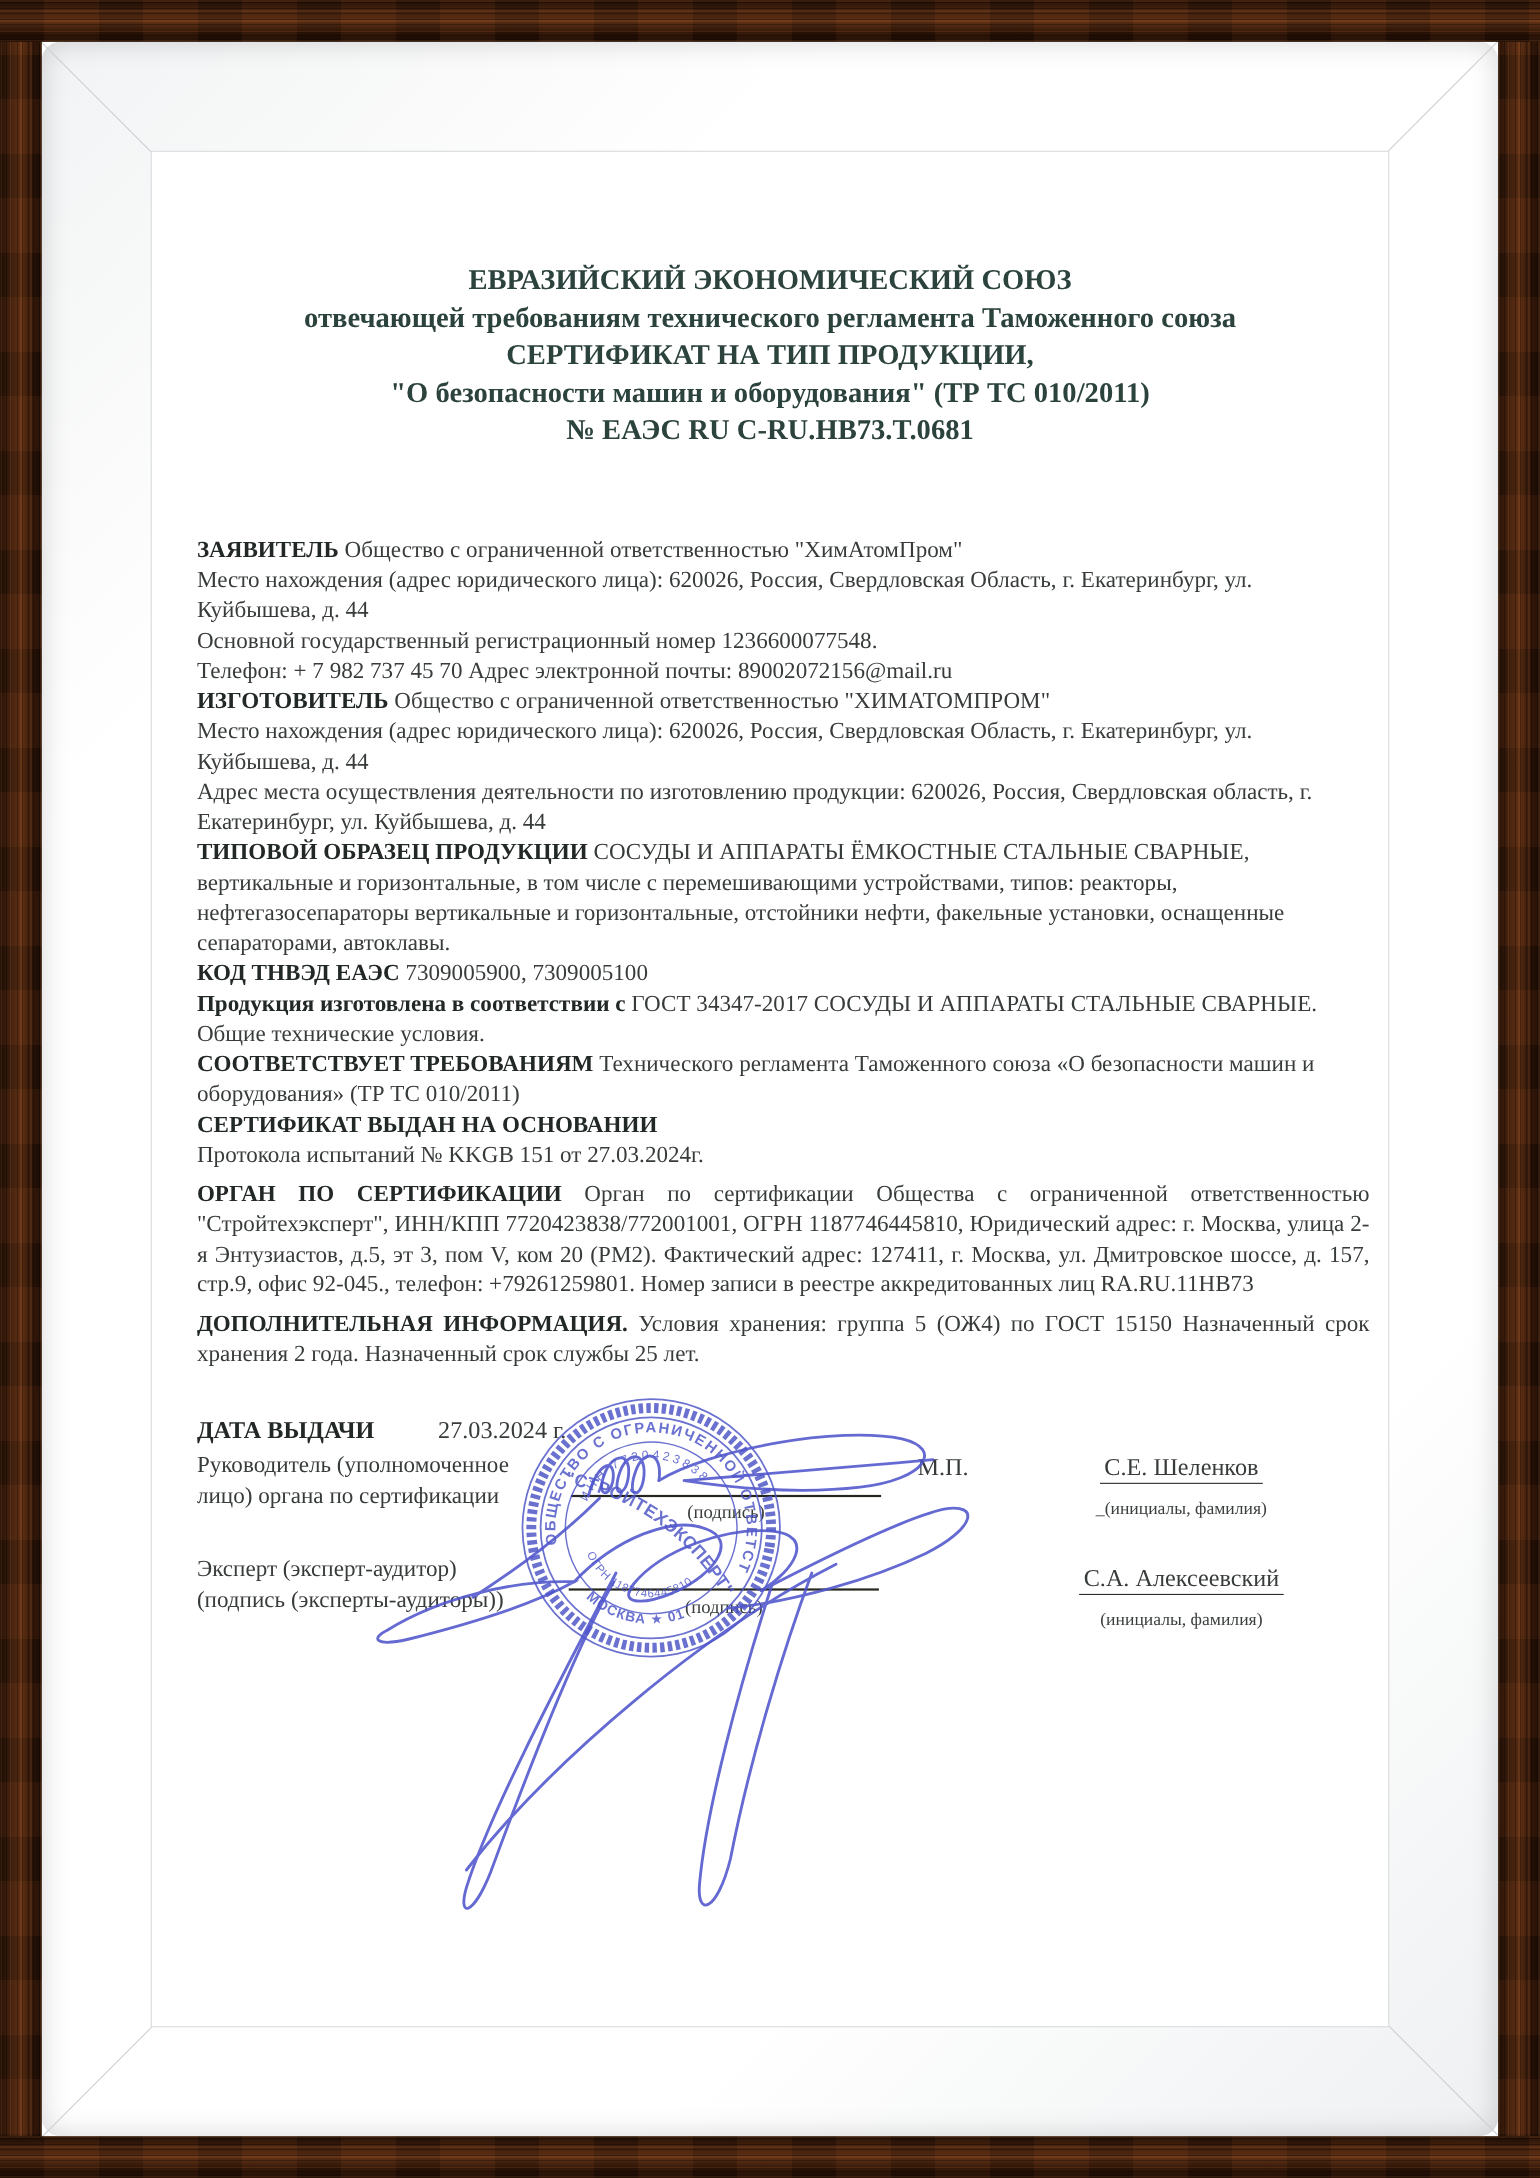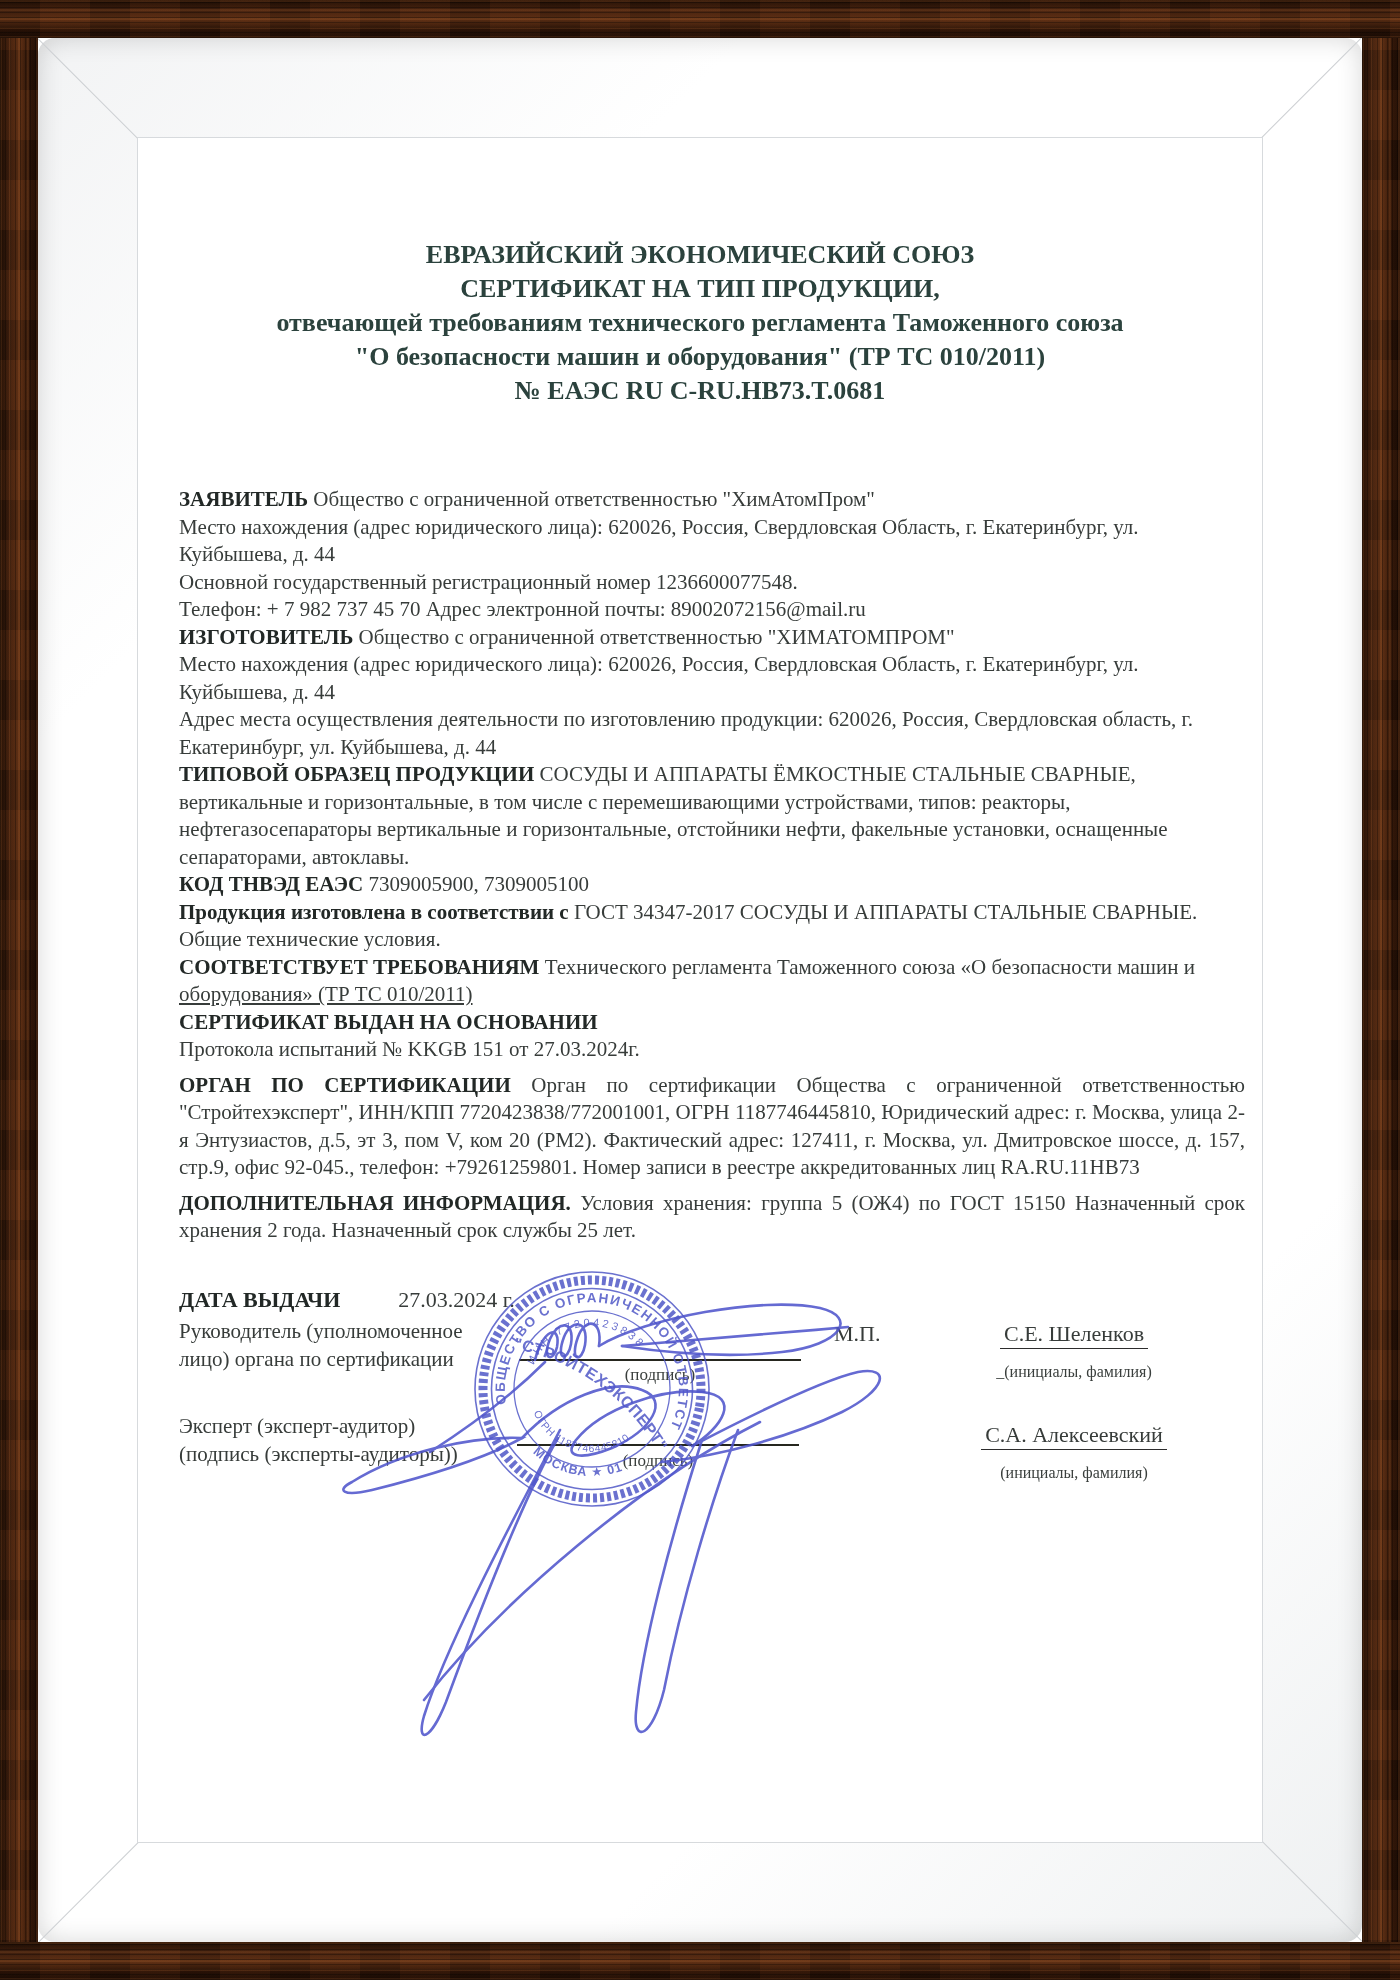--- a/index.html
+++ b/index.html
@@ -36,21 +36,21 @@
   .paper{position:absolute;left:99px;top:99px;width:1126px;height:1706px;background:#fff;
          border:1px solid #d7dadd;box-sizing:border-box;}
   
   .title-block{position:absolute;top:100px;left:0;right:0;text-align:center;
                font-weight:bold;font-size:26px;line-height:34px;color:#2b423d;}
   
   .body-block{position:absolute;top:348px;left:41px;width:1066px;
               font-size:21px;line-height:27.5px;color:#373c3a;}
   .body-block p{margin:0;}
   .lbl{font-weight:bold;color:#222826;}
-  .u{text-decoration:underline;}
+  .u{}
   .lblu{font-weight:bold;color:#222826;}
   .just{text-align:justify;margin-top:8px !important;}
   
   .sig-area{position:absolute;top:1149px;left:41px;width:1066px;font-size:21px;color:#373c3a;}
   .date-line{font-weight:bold;font-size:22px;color:#222826;}
   .date-value{font-weight:normal;color:#373c3a;margin-left:58px;}
   .sig-wrap{position:relative;margin-top:6px;height:420px;}
   .role{position:absolute;left:0;white-space:nowrap;}
   .sigline{position:absolute;width:282px;height:0;border-bottom:2px solid #26271f;}
   .podpis{position:absolute;width:282px;text-align:center;font-size:17px;color:#3a3f3d;}
@@ -71,22 +71,22 @@
   <div class="mat">
     <div class="bevel bevel-tl"></div>
     <div class="bevel bevel-tr"></div>
     <div class="bevel bevel-bl"></div>
     <div class="bevel bevel-br"></div>
 
     <div class="paper">
 
       <div class="title-block">
         <div>ЕВРАЗИЙСКИЙ ЭКОНОМИЧЕСКИЙ СОЮЗ</div>
+        <div>отвечающей требованиям технического регламента Таможенного союза</div>
         <div>СЕРТИФИКАТ НА ТИП ПРОДУКЦИИ,</div>
-        <div>отвечающей требованиям технического регламента Таможенного союза</div>
         <div>"О безопасности машин и оборудования" (ТР ТС 010/2011)</div>
         <div>№ ЕАЭС RU C-RU.HB73.T.0681</div>
       </div>
 
       <div class="body-block">
         <p><span class="lbl">ЗАЯВИТЕЛЬ</span> <span>Общество с ограниченной ответственностью "ХимАтомПром"</span></p>
         <p>Место нахождения (адрес юридического лица): 620026, Россия, Свердловская Область, г. Екатеринбург, ул. Куйбышева, д. 44</p>
         <p>Основной государственный регистрационный номер 1236600077548.</p>
         <p>Телефон: + 7 982 737 45 70 Адрес электронной почты: 89002072156@mail.ru</p>
         <p><span class="lbl">ИЗГОТОВИТЕЛЬ</span> <span>Общество с ограниченной ответственностью "ХИМАТОМПРОМ"</span></p>

